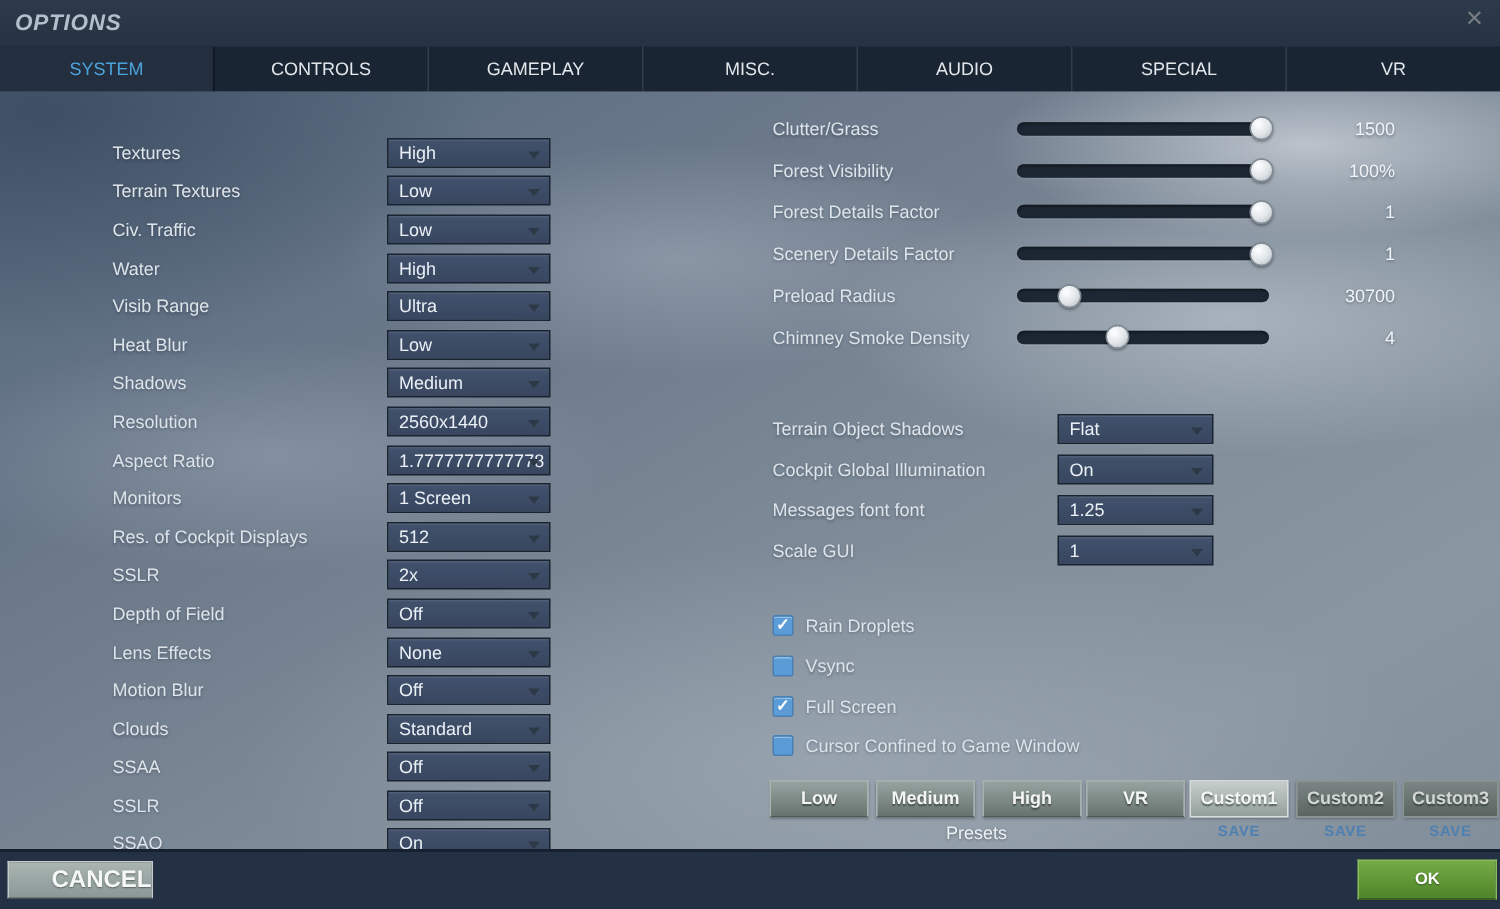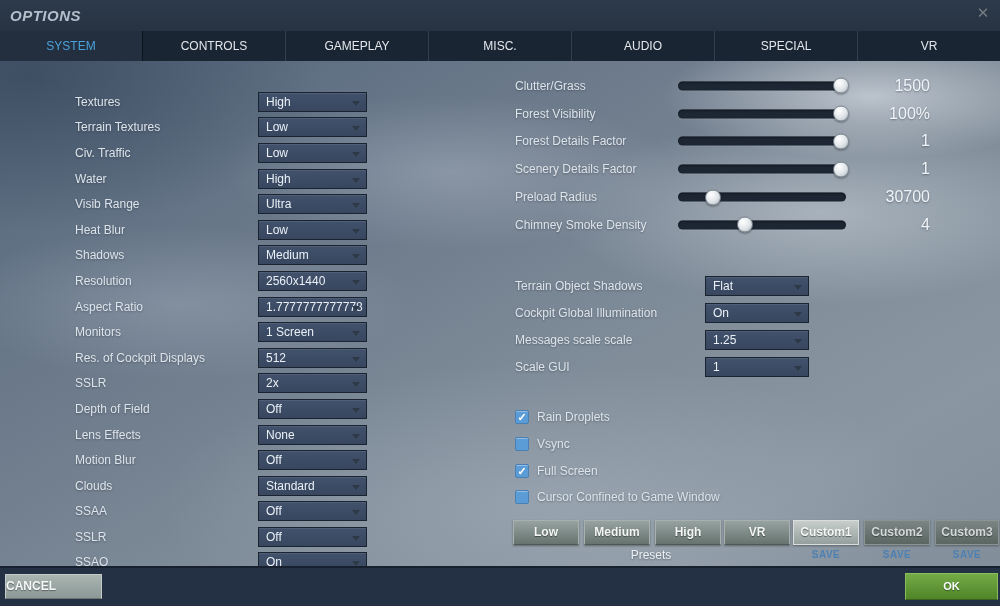--- a/index.html
+++ b/index.html
@@ -55,21 +55,21 @@
   .row-slider { position:relative; height:27.8px; }
   .row-slider .lbl { position:absolute; left:15px; top:50%; transform:translateY(-50%); }
   .track { position:absolute; left:178px; top:50%; transform:translateY(-50%);
     width:168px; height:9px; border-radius:5px; background:#1d2734;
     box-shadow:inset 0 1px 2px rgba(0,0,0,.5), 0 1px 0 rgba(255,255,255,.08); cursor:pointer; }
   .handle { position:absolute; top:50%; left:50%; transform:translate(-50%,-50%);
     width:16px; height:16px; border-radius:50%;
     background:radial-gradient(circle at 35% 30%, #ffffff, #dfe4e8 55%, #a9b2bb 100%);
     border:1px solid #7e8890; box-shadow:0 1px 2px rgba(0,0,0,.4); cursor:pointer; }
   .slider-val { position:absolute; right:70px; top:50%; transform:translateY(-50%);
-    font-size:16px; color:#f0f4f8; text-shadow:0 1px 2px rgba(20,30,45,.4); }
+    font-size:12px; color:#f0f4f8; text-shadow:0 1px 2px rgba(20,30,45,.4); }
 
   
   .col-rdd { position:absolute; left:500px; top:212px; width:500px; }
   .row-rdd { position:relative; height:26.8px; }
   .row-rdd .lbl { position:absolute; left:15px; top:50%; transform:translateY(-50%); }
   .row-rdd .dd { left:205px; width:104px; }
 
   
   .col-checks { position:absolute; left:500px; top:343px; width:500px; }
   .row-check { position:relative; height:26.7px; cursor:pointer; }
@@ -90,22 +90,22 @@
   .presets-caption { position:absolute; left:513px; top:487px; width:276px; text-align:center;
     font-size:12px; color:#edf1f4; text-shadow:0 1px 2px rgba(20,30,45,.4); }
   .save-link { position:absolute; top:488px; width:66px; text-align:center;
     font-size:10px; font-weight:bold; color:#4d80b3; letter-spacing:.5px; cursor:pointer; }
 
   
   .footer { position:absolute; left:0; top:566px; width:1000px; height:40px;
     background:#243144; border-top:2px solid #17202e; }
   .btn-cancel { position:absolute; left:5px; top:6px; width:97px; height:25px;
     background:linear-gradient(#aab5b2,#8b9895); border:1px solid #c3cac8;
-    border-bottom-color:#6a7572; color:#f5f8f7; font-size:12px; font-weight:bold;
-    text-align:left; line-height:23px; text-shadow:0 1px 1px rgba(40,50,50,.55); cursor:pointer; }
+    border-bottom-color:#6a7572; color:#f5f8f7; font-size:16px; font-weight:bold;
+    text-align:right; line-height:23px; text-shadow:0 1px 1px rgba(40,50,50,.55); cursor:pointer; }
   .btn-ok { position:absolute; right:2px; top:5px; width:93px; height:27px;
     background:linear-gradient(#74ab46,#4f8428); border:1px solid #89bd5c;
     border-bottom-color:#3a611e; color:#ffffff; font-size:11px; font-weight:bold;
     text-align:center; line-height:25px; text-shadow:0 1px 1px rgba(20,50,10,.6); cursor:pointer; }
 </style>
 </head>
 <body>
 
 <div class="titlebar">
   <div class="title">OPTIONS</div>
@@ -314,21 +314,21 @@
     </div>
   </div>
   <div class="row-rdd">
     <span class="lbl">Cockpit Global Illumination</span>
     <div class="dd">
       <div class="val">On</div>
       <div class="arrow"></div>
     </div>
   </div>
   <div class="row-rdd">
-    <span class="lbl">Messages scale scale</span>
+    <span class="lbl">Messages font font</span>
     <div class="dd">
       <div class="val">1.25</div>
       <div class="arrow"></div>
     </div>
   </div>
   <div class="row-rdd">
     <span class="lbl">Scale GUI</span>
     <div class="dd">
       <div class="val">1</div>
       <div class="arrow"></div>

